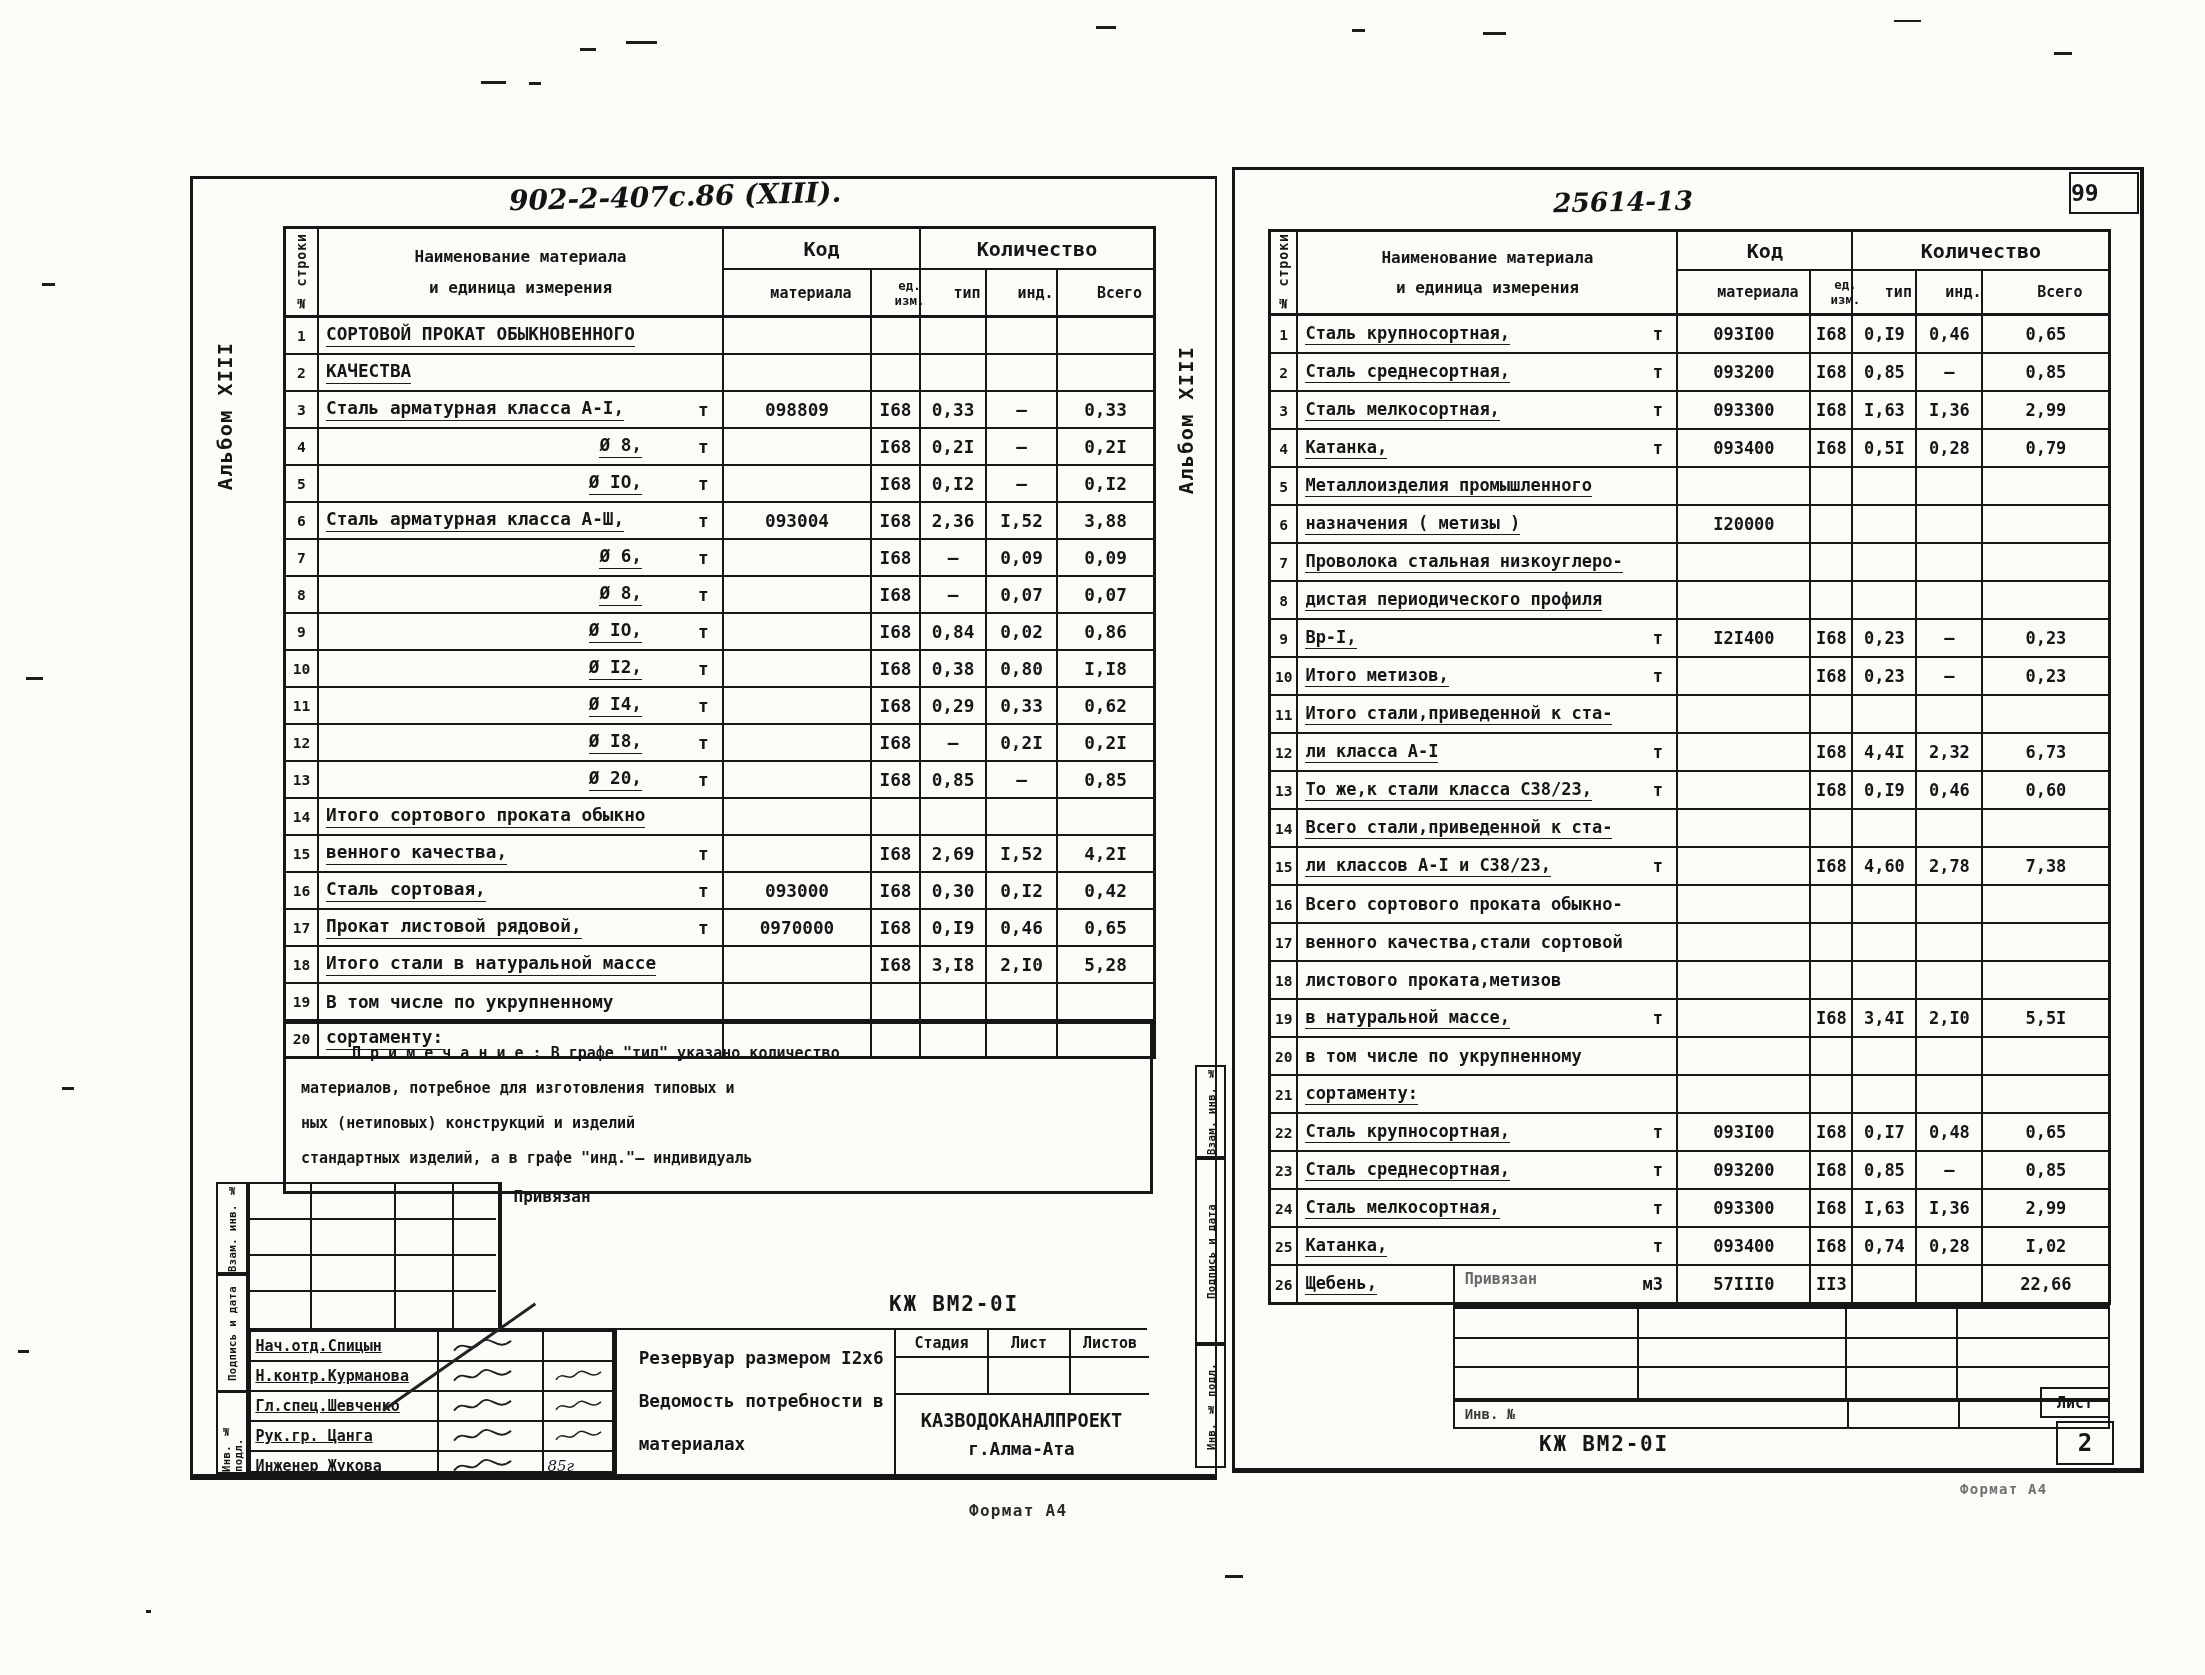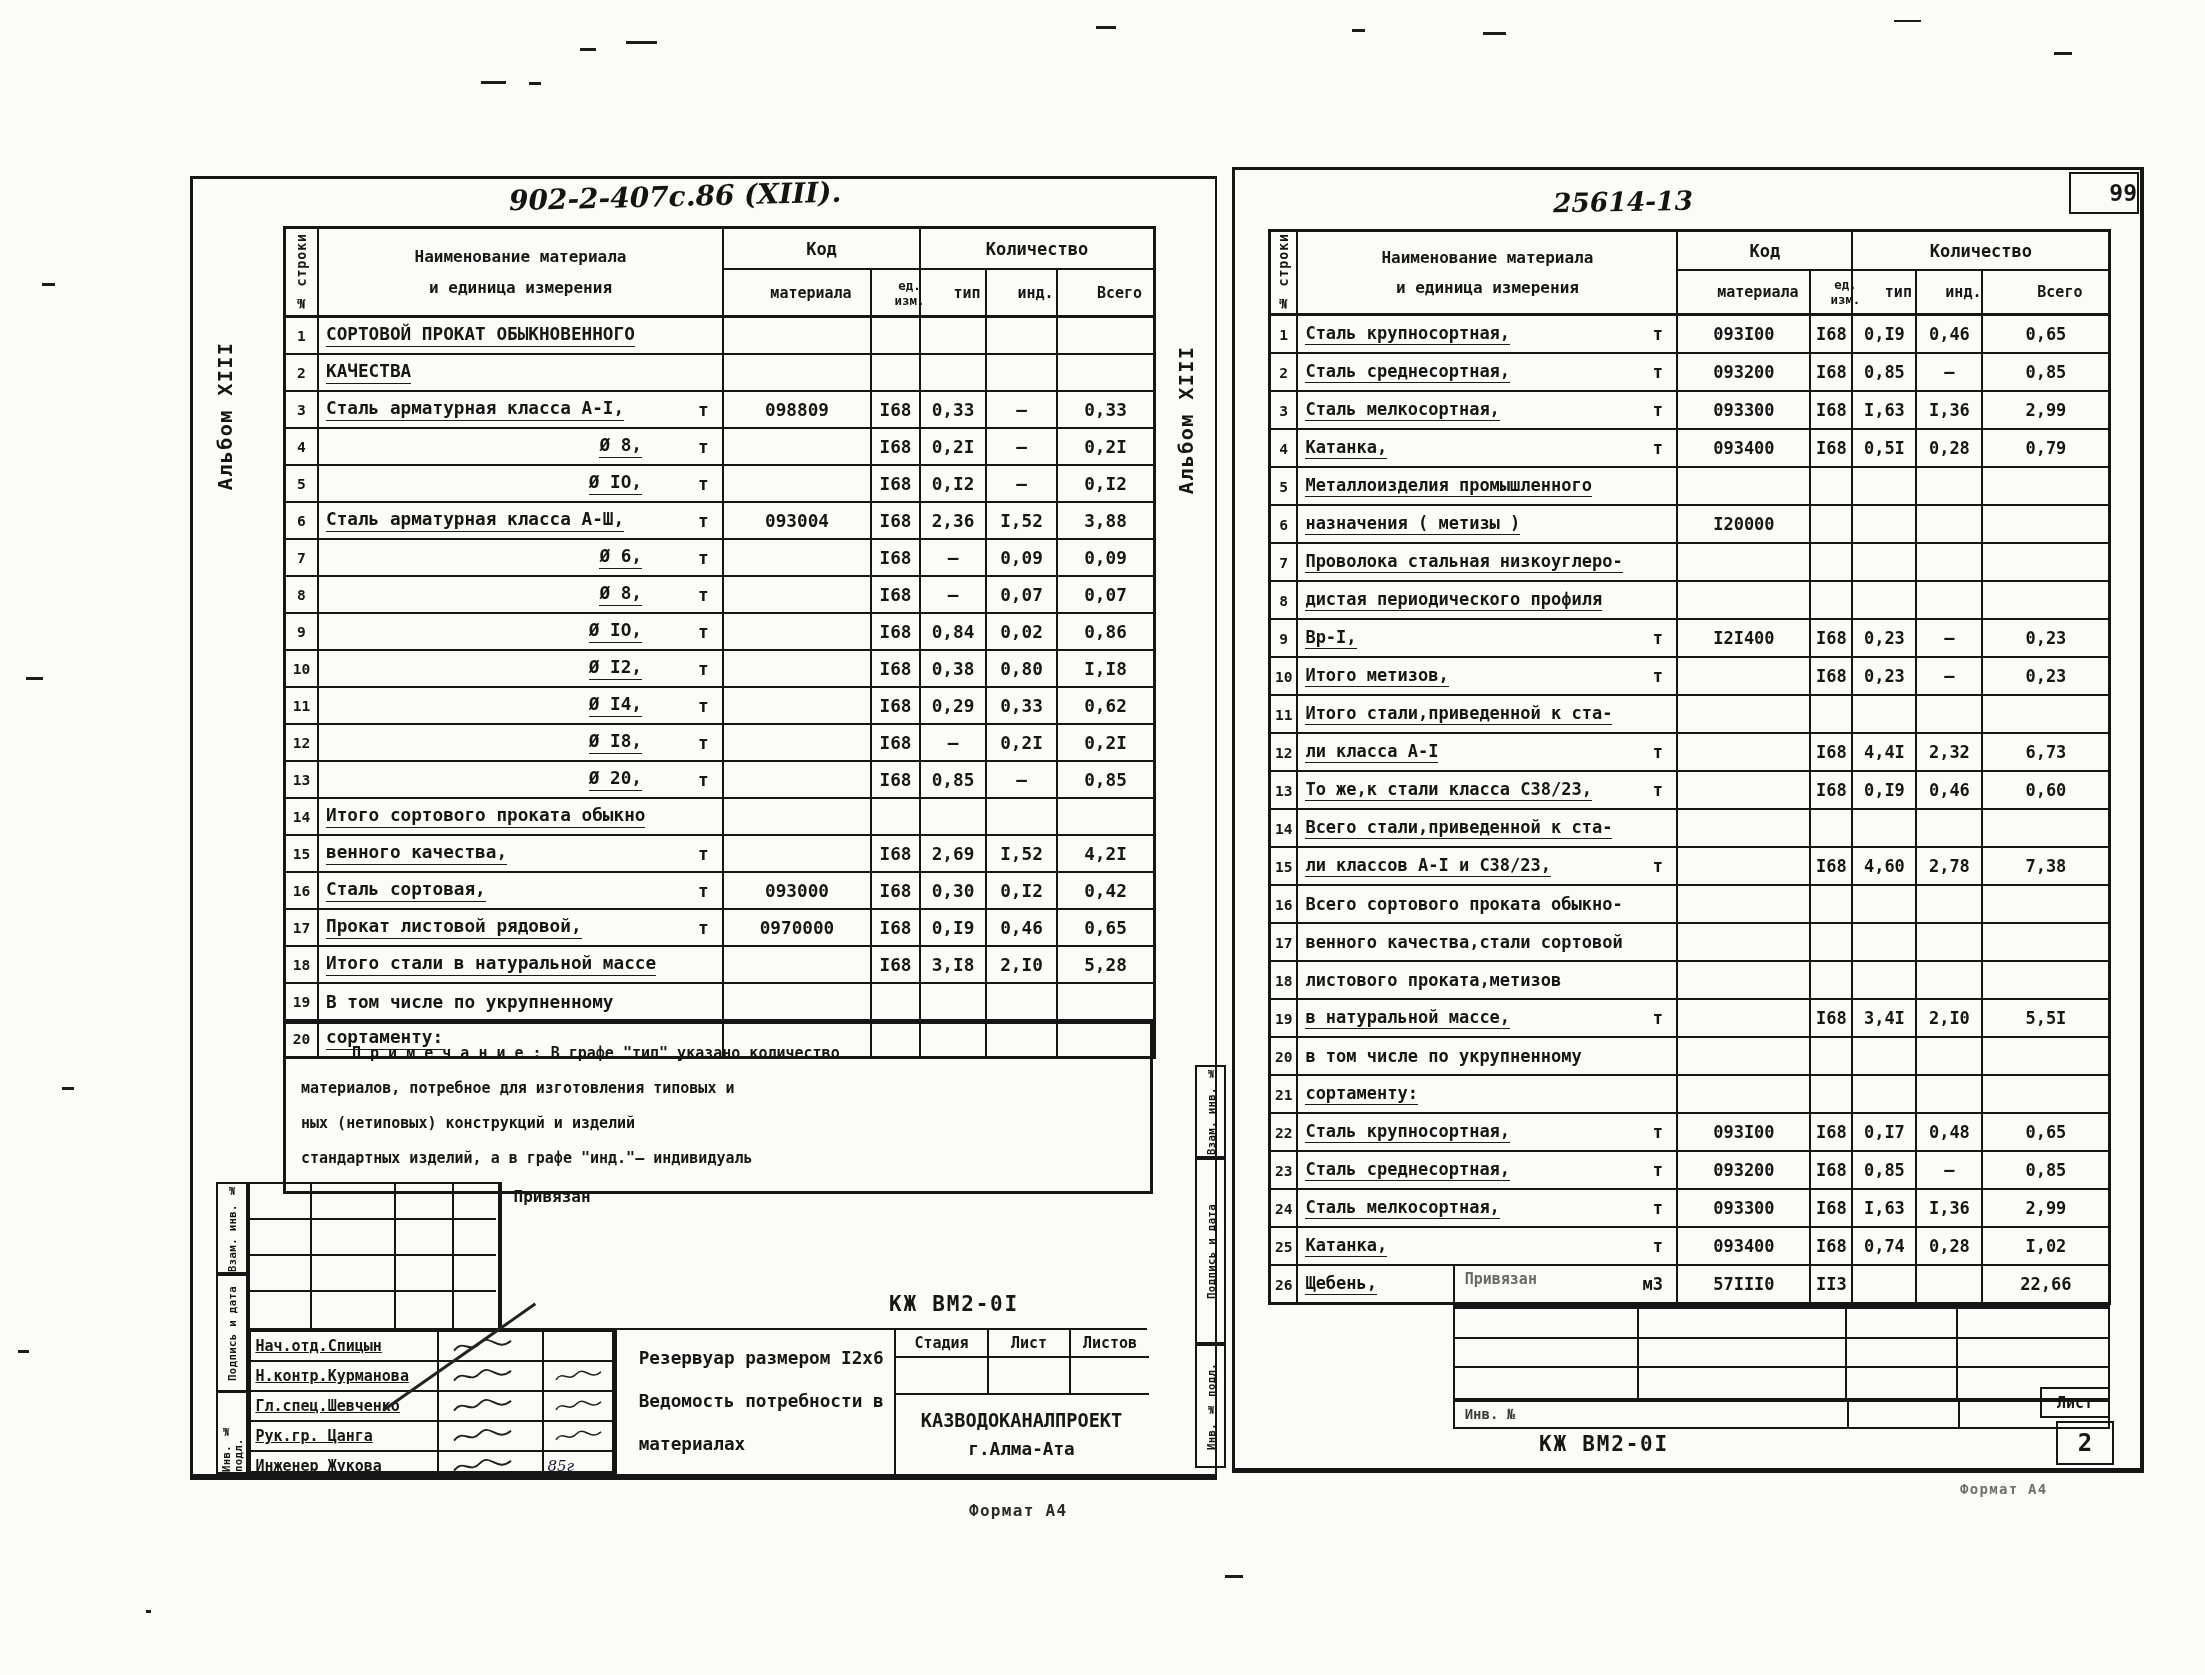--- a/index.html
+++ b/index.html
@@ -8,41 +8,41 @@
   .frame{position:absolute;border:3.5px solid #161616;box-sizing:border-box;background:transparent;}
   #left-frame{left:190px;top:176px;width:1027px;height:1304px;border-right-width:2.7px;border-bottom-width:6.2px;}
   #right-frame{left:1232px;top:167px;width:912px;height:1306px;border-right-width:4.4px;border-bottom-width:5.3px;}
 
   
   .handwr{position:absolute;font-family:"DejaVu Serif",serif;font-style:italic;font-weight:700;
           color:#141414;white-space:nowrap;}
   #hand-left{left:509px;top:180px;font-size:28px;transform:rotate(-1.5deg);}
   #hand-right{left:1553px;top:186px;font-size:26.5px;transform:rotate(-1deg);}
   #page-num{position:absolute;left:2069px;top:172px;width:70px;height:42px;border:2.7px solid #161616;
-            box-sizing:border-box;display:flex;align-items:center;justify-content:flex-end;
+            box-sizing:border-box;display:flex;align-items:center;justify-content:flex-start;
             font-size:23px;font-weight:700;}
 
   
   .rot-label{position:absolute;transform:translate(-50%,-50%) rotate(-90deg);font-size:20.3px;font-weight:700;
              letter-spacing:1.3px;white-space:nowrap;}
   #album-left{left:225px;top:416px;}
   #album-right{left:1186px;top:420px;}
   .vrot{writing-mode:vertical-rl;transform:rotate(180deg);display:inline-block;}
 
   
   .tbl{position:absolute;border:3.5px solid #161616;background:transparent;}
   .tbl .thead{display:grid;border-bottom:3.1px solid #161616;}
   .hc{border-right:2.2px solid #161616;border-bottom:2.2px solid #161616;display:flex;align-items:center;
       justify-content:center;text-align:center;font-weight:700;}
   .hc.span2{border-bottom:none;flex-direction:column;gap:11.5px;}
   .hc:last-child{border-right:none;}
   .hc.noR{border-right:none;}
   .hc.sub{border-bottom:none;}
   .hl{font-size:16px;font-weight:700;}
-  .hc.group{font-size:17px;}
+  .hc.group{font-size:20px;}
   .hc.sub{font-size:15px;margin-left:28px;}
   .hc.subsmall{font-size:12.4px;line-height:15px;padding:0 1.8px;}
   .hc .vrot{font-size:13.3px;letter-spacing:0.9px;}
   .row{display:grid;border-bottom:2.2px solid #161616;font-weight:700;}
   .row.lastrow{border-bottom:none;}
   .c{border-right:2.2px solid #161616;display:flex;align-items:center;justify-content:center;
      position:relative;overflow:hidden;}
   .c:last-child{border-right:none;}
   .cn{font-size:14.6px;}
   .cname{justify-content:flex-start;padding-left:7px;}

